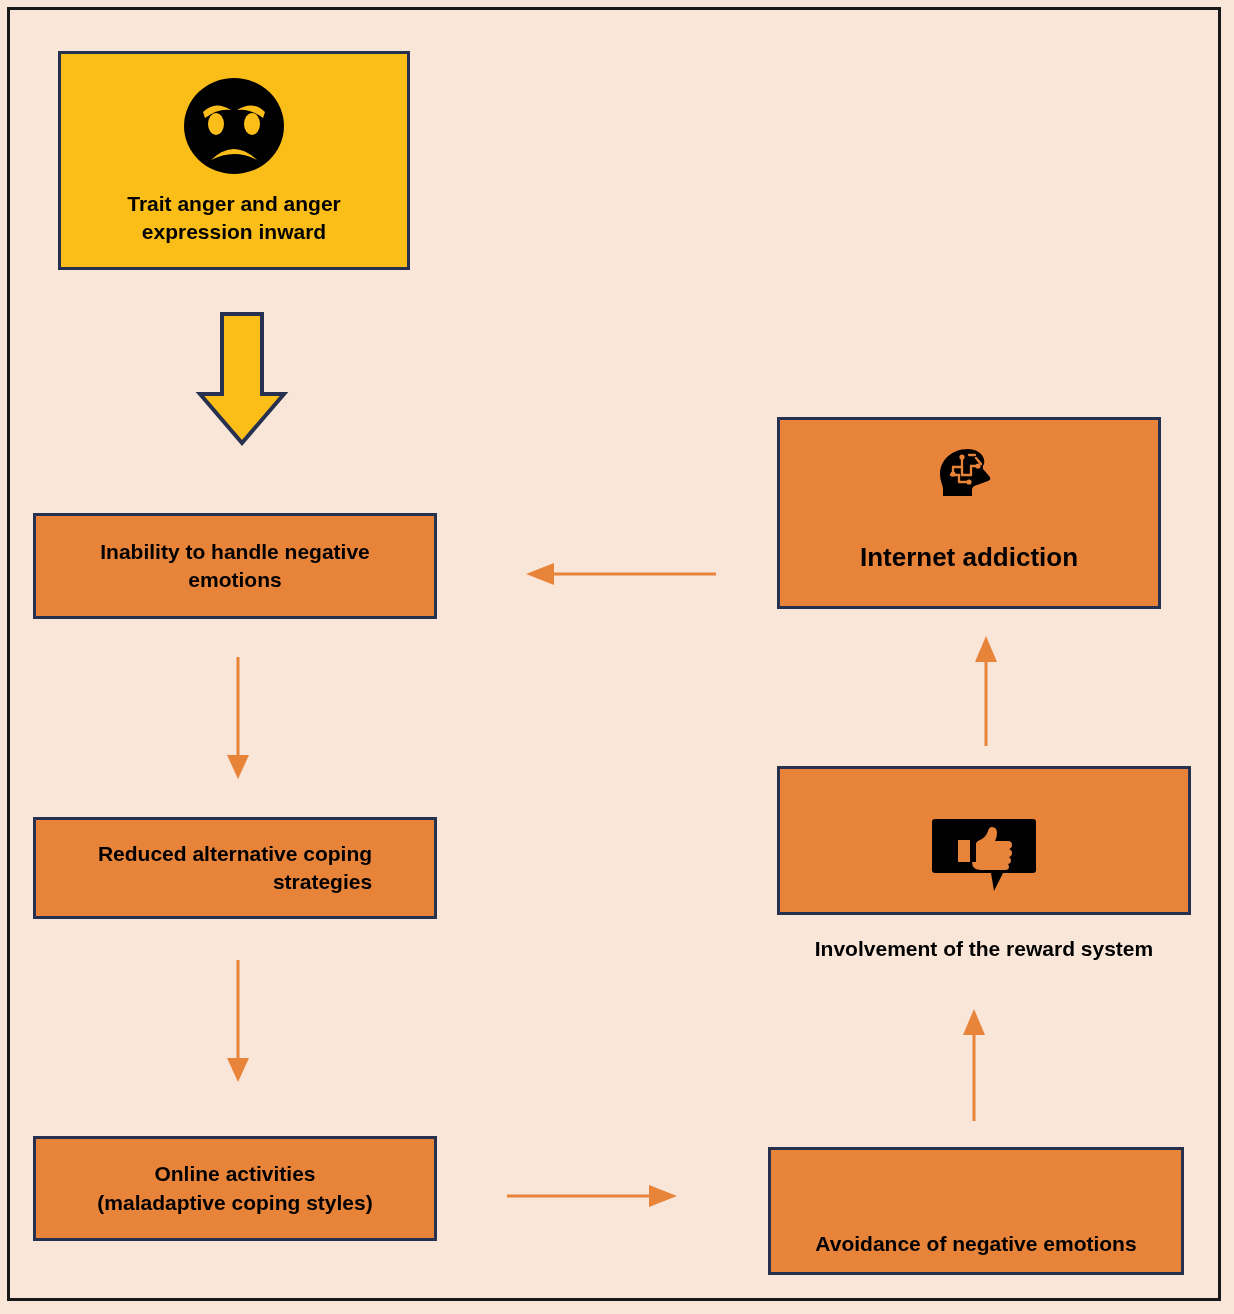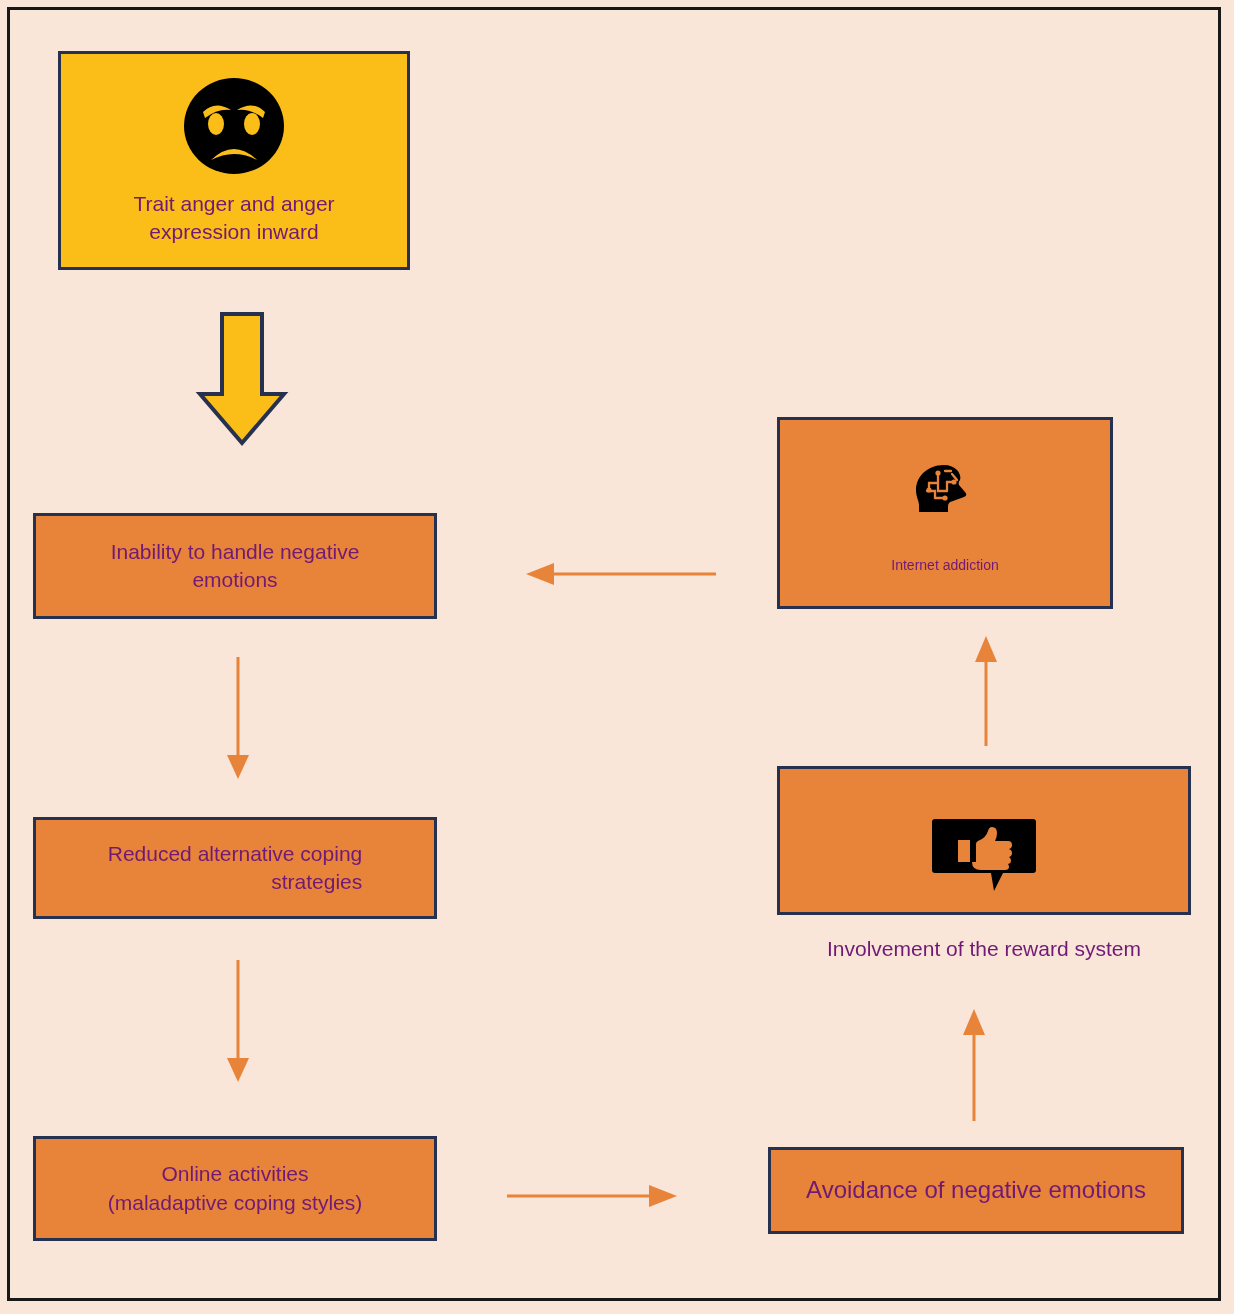--- a/index.html
+++ b/index.html
@@ -28,22 +28,22 @@
 
   
   .node {
     position: absolute;
     box-sizing: border-box;
     border: 3px solid #26304f;
     display: flex;
     flex-direction: column;
     align-items: center;
     justify-content: center;
-    color: #701a75;
-    font-weight: normal;
+    color: #000000;
+    font-weight: bold;
     text-align: center;
     line-height: 1.35;
   }
   .node.orange { background: #e8833a; }
   .node.yellow { background: #fbbd18; }
 
   .node .label { display: block; white-space: pre-line; }
 
   
   #node-trait-anger {
@@ -61,40 +61,40 @@
   #node-reduced-coping {
     left: 33px; top: 817px; width: 404px; height: 102px;
     font-size: 21px;
     text-align: right;
   }
   #node-online-activities {
     left: 33px; top: 1136px; width: 404px; height: 105px;
     font-size: 21px;
   }
   #node-internet-addiction {
-    left: 777px; top: 417px; width: 336px; height: 192px;
-    justify-content: flex-start;
-    padding-top: 44px;
-    font-size: 14px;
+    left: 777px; top: 417px; width: 384px; height: 192px;
+    justify-content: flex-start;
+    padding-top: 28px;
+    font-size: 26px;
   }
   #node-internet-addiction .label { margin-top: 38px; }
 
   #node-reward-system {
     left: 777px; top: 766px; width: 414px; height: 149px;
     justify-content: flex-start;
     padding-top: 48px;
     font-size: 21px;
   }
   #node-reward-system .label { margin-top: 44px; }
 
   #node-avoidance {
-    left: 768px; top: 1147px; width: 416px; height: 87px;
-    justify-content: flex-start;
-    padding-top: 24px;
-    font-size: 24px;
+    left: 768px; top: 1147px; width: 416px; height: 128px;
+    justify-content: flex-start;
+    padding-top: 80px;
+    font-size: 21px;
   }
 
   
   .icon-svg { display: block; }
 
   
   .conn { position: absolute; }
   .conn svg { display: block; overflow: visible; }
 
   #arrow-big-down { left: 196px; top: 312px; }

